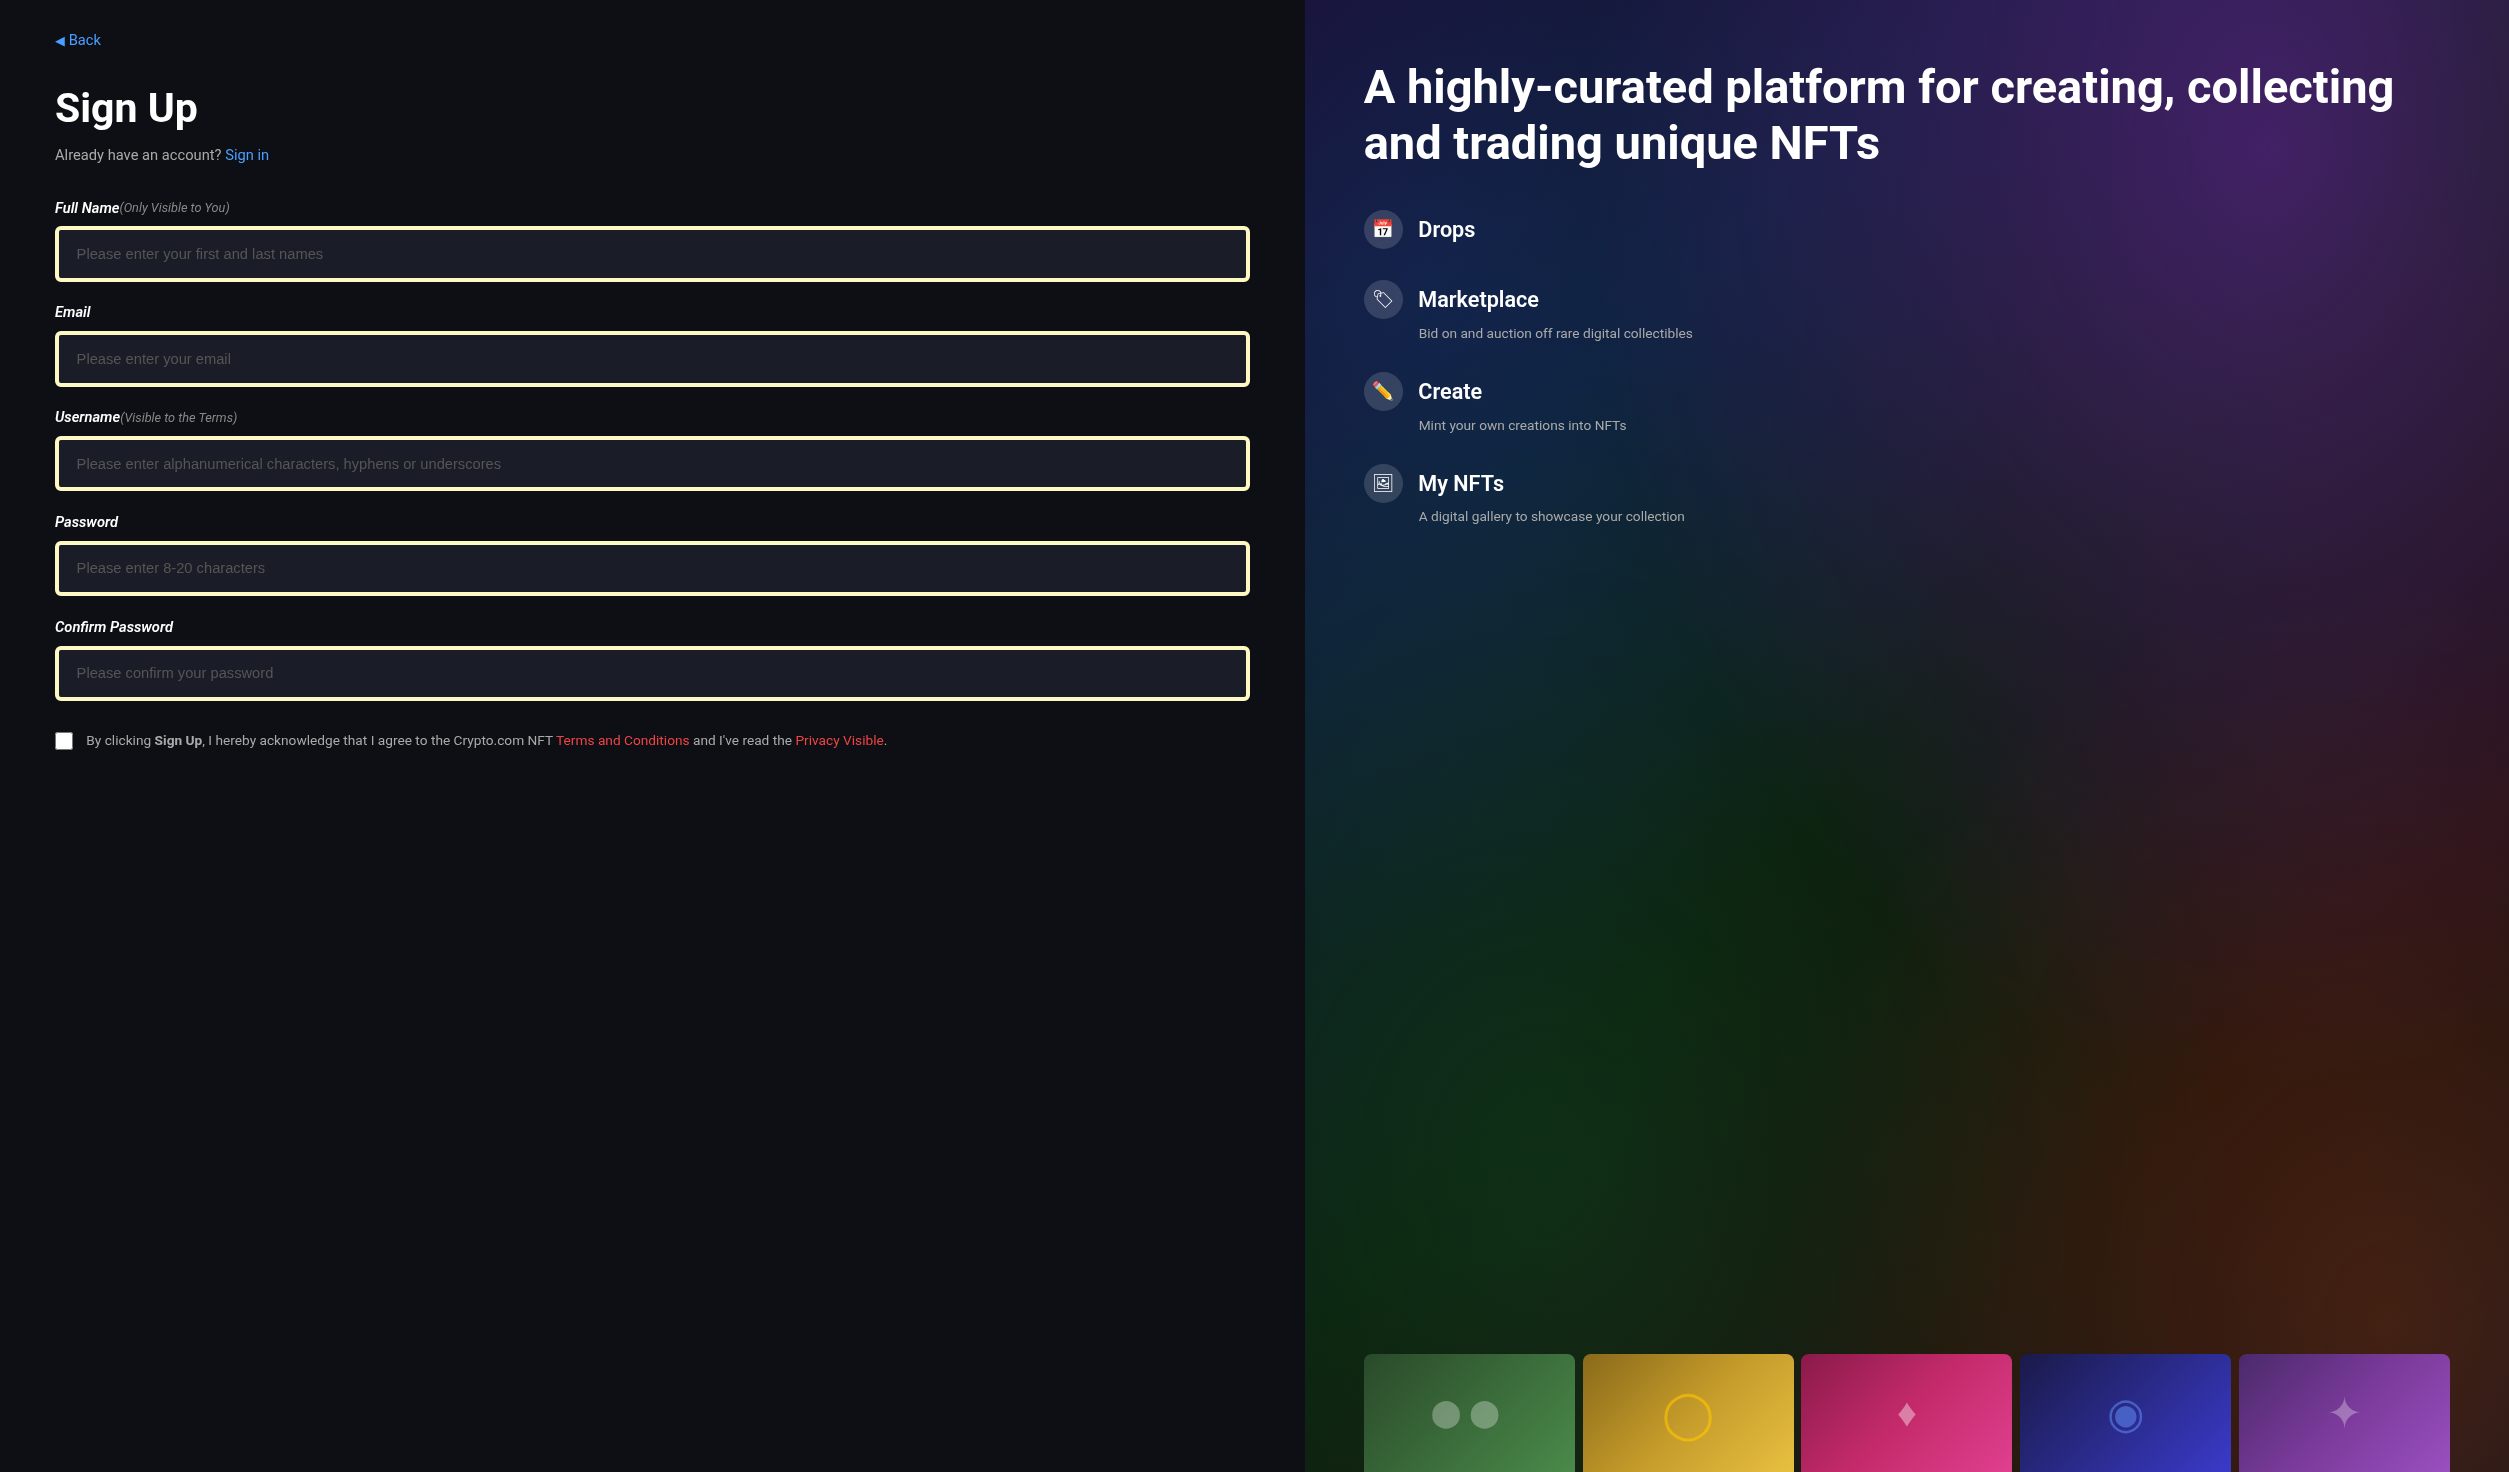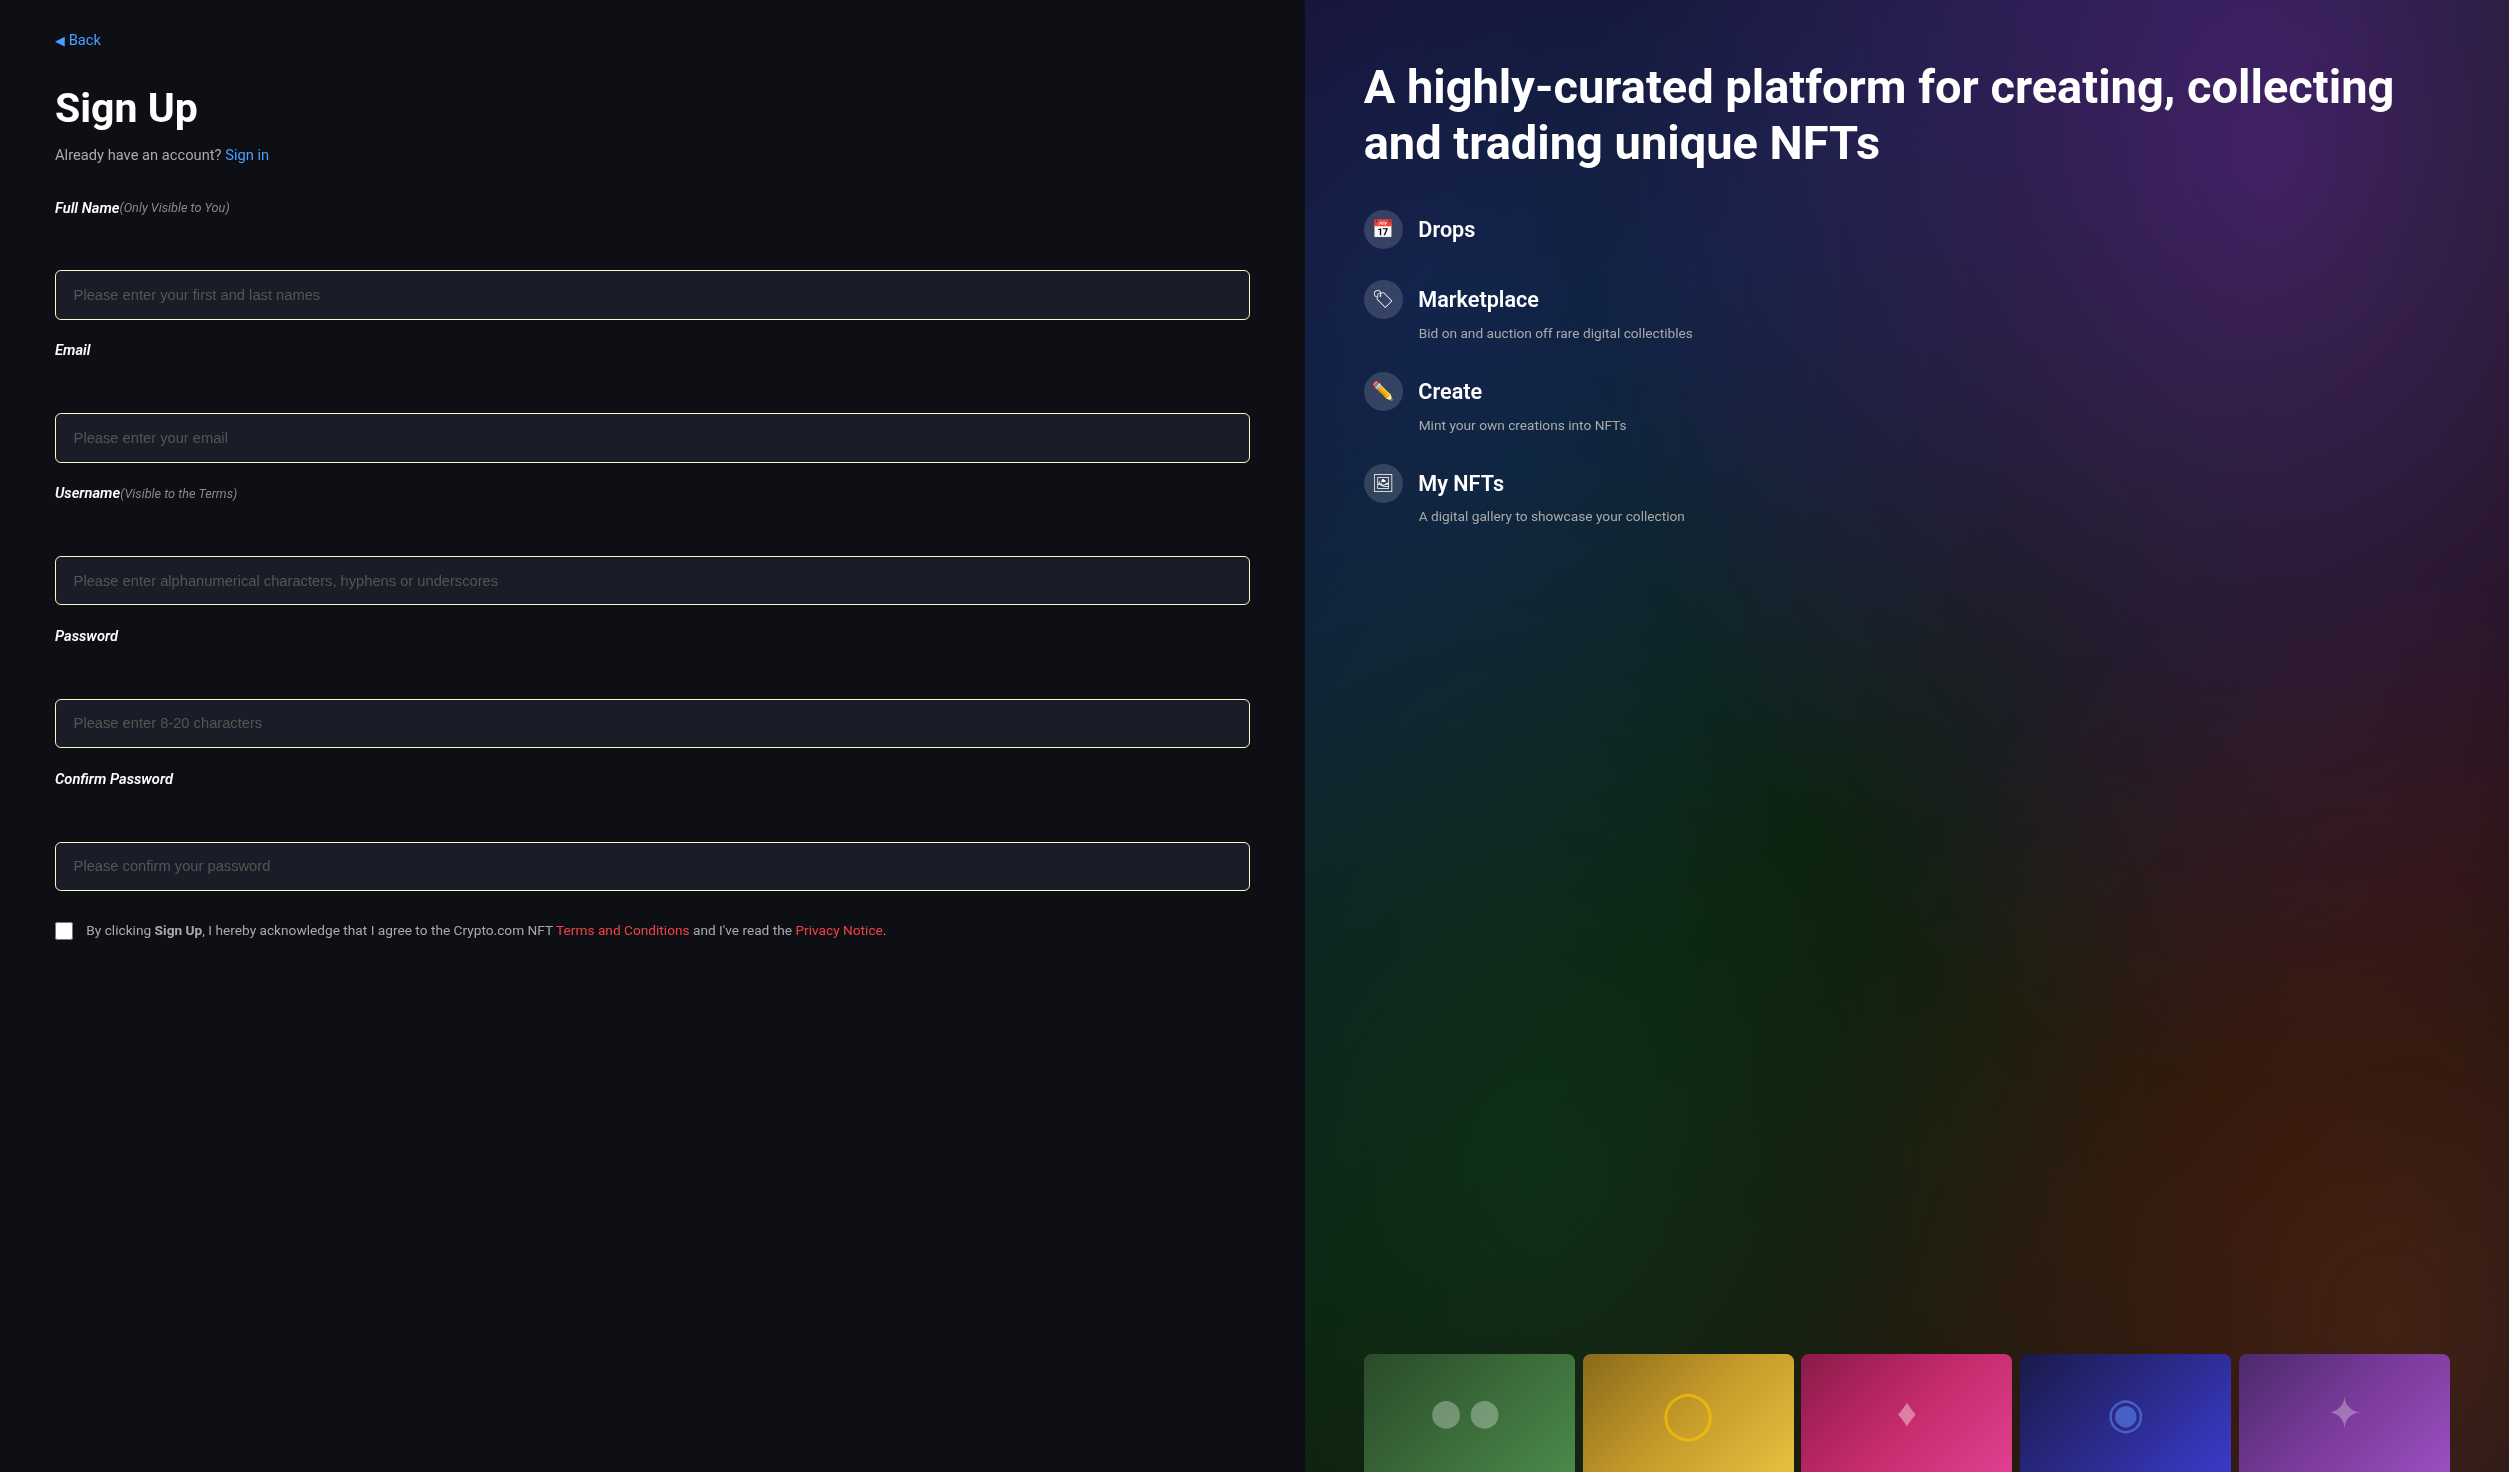--- a/index.html
+++ b/index.html
@@ -73,28 +73,27 @@
 
     .form-label-note {
       font-size: 12.7px;
       font-weight: 400;
       color: #888;
     }
 
     .form-input {
       width: 100%;
       background: #1a1d27;
-      border: 1px solid #fef9c3;
+      border: 4px solid #fef9c3;
       border-radius: 5.9px;
       padding: 15.7px 17.6px;
       font-size: 14.7px;
       color: #666;
       outline: none;
       transition: border-color 0.2s;
-      margin-top: 44px;
     }
 
     .form-input::placeholder {
       color: #555;
     }
 
     .terms-row {
       display: flex;
       align-items: flex-start;
       gap: 13.7px;
@@ -351,21 +350,21 @@
     </div>
     <input type="password" class="form-input" placeholder="Please confirm your password" style="">
   </div>
 
   <div class="terms-row">
     <input type="checkbox" class="terms-checkbox" style="">
     <div class="terms-text">
       By clicking <strong>Sign Up</strong>, I hereby acknowledge that I agree to the Crypto.com NFT
       <a>Terms and Conditions</a>
       and I've read the
-      <a>Privacy Notice</a>.
+      <a>Privacy Visible</a>.
     </div>
   </div>
 
 </div>
 
 <div class="right-panel">
   <div class="right-content">
 
     <h2 class="hero-title">A highly-curated platform for creating, collecting and trading unique NFTs</h2>
 

